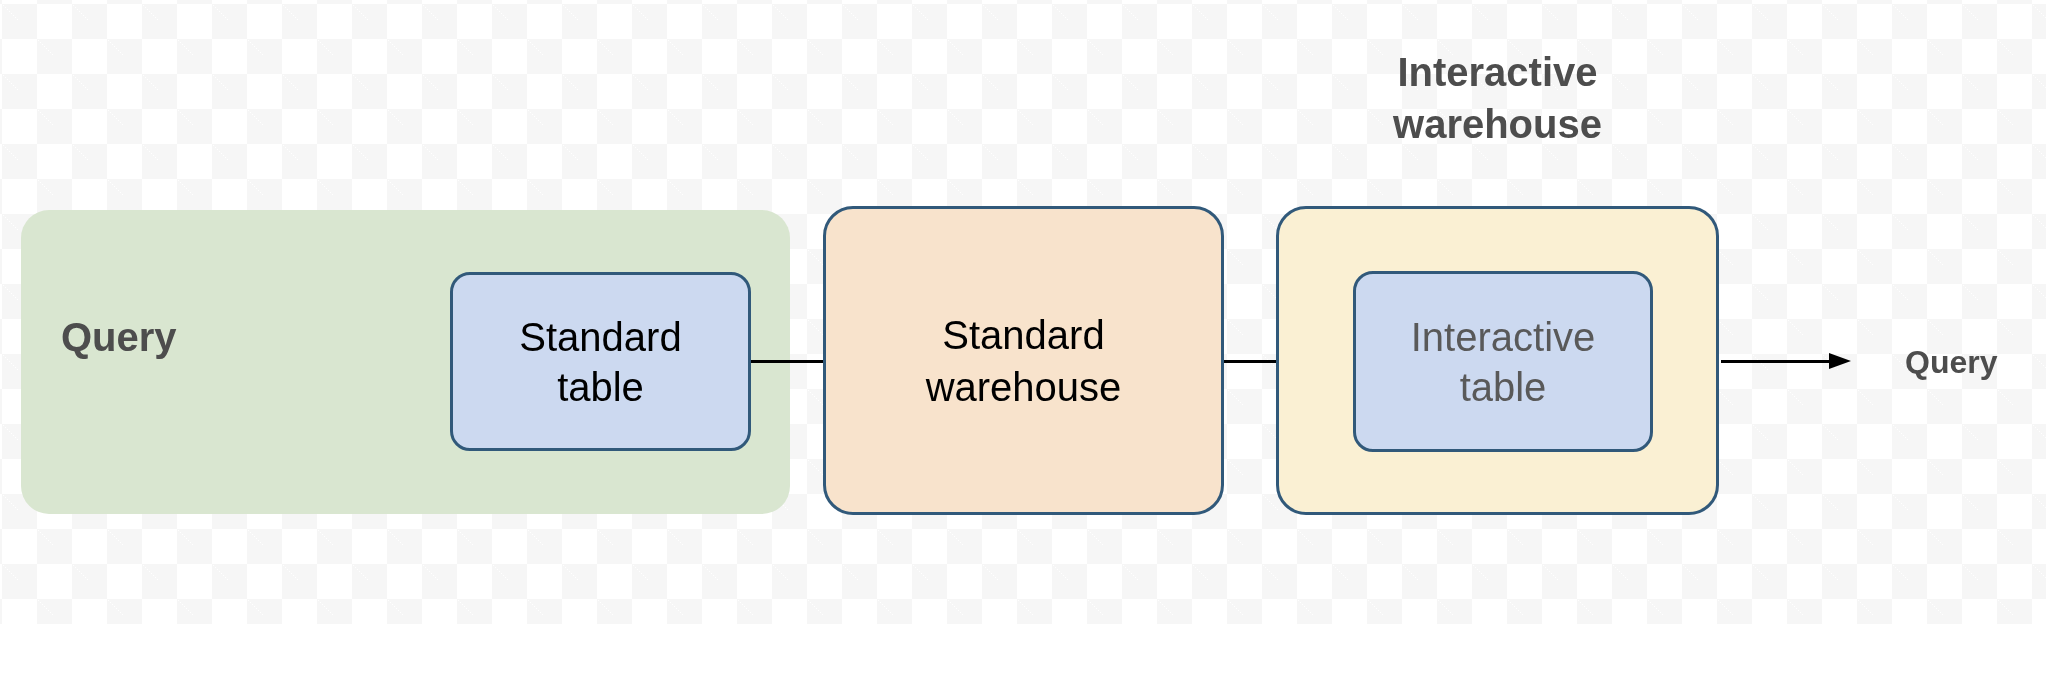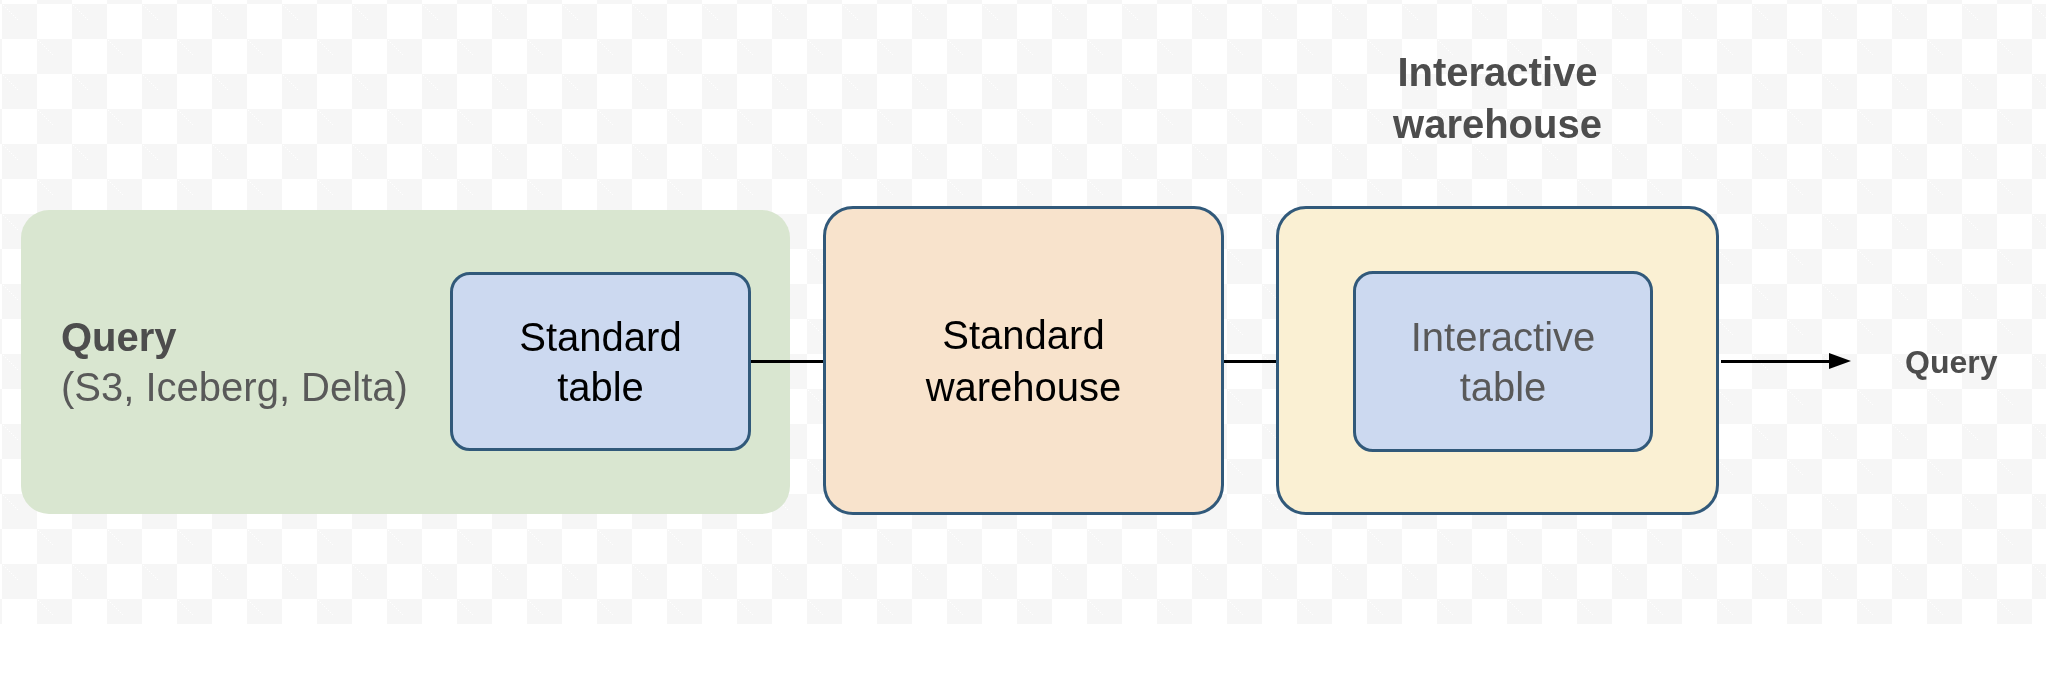--- a/index.html
+++ b/index.html
@@ -113,21 +113,20 @@
 <div class="canvas">
 
   <div class="warehouse-label">
     <div>Interactive</div>
     <div>warehouse</div>
   </div>
 
   <div class="node lake-box"></div>
   <div class="lake-label">
     <div class="lake-title">Query</div>
-    <div class="lake-subtitle">(S3, Iceberg, Delta)</div>
   </div>
 
   <div class="node inner-table std-table">
     <div>Standard</div>
     <div>table</div>
   </div>
 
   <div class="connector c1"></div>
 
   <div class="node transform-box">

